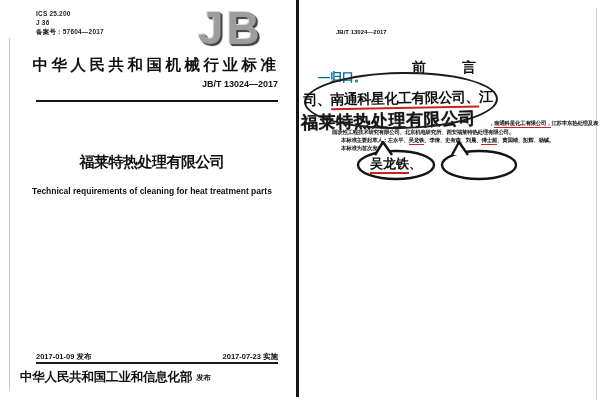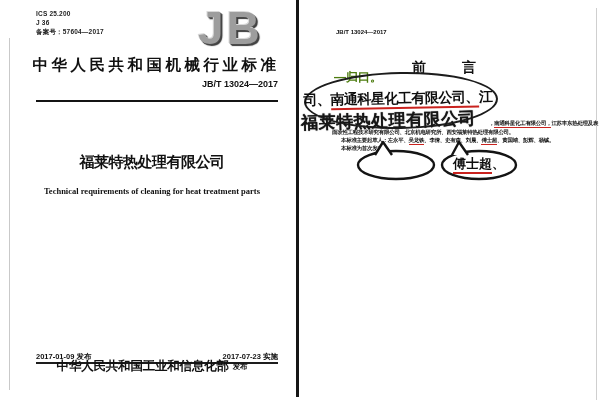--- a/index.html
+++ b/index.html
@@ -14,31 +14,31 @@
 
   
   .meta{left:36px;top:9px;font-size:6.5px;font-weight:bold;line-height:9px;color:#222;letter-spacing:.2px;}
   .jb-logo{left:198px;top:1px;font-size:46px;font-weight:bold;letter-spacing:3px;color:#9d9d9d;
            text-shadow:-1px -1px 0 #d9d9d9,1px 1px 0 #4a4a4a,2px 2px 1px #383838;}
   .std-header{left:28px;top:55px;width:256px;text-align:center;font-size:15.5px;font-weight:bold;letter-spacing:3.5px;white-space:nowrap;color:#111;}
   .std-no-left{left:158px;top:79px;width:120px;text-align:right;font-size:9px;font-weight:bold;color:#111;}
   .rule-top{left:36px;top:100px;width:242px;height:2px;background:#141414;}
   .title-cn{left:20px;top:153px;width:264px;text-align:center;font-size:15px;font-weight:bold;letter-spacing:-.5px;white-space:nowrap;color:#111;}
   .title-en{left:14px;top:186px;width:276px;text-align:center;font-size:8.5px;font-weight:bold;
-            font-family:Liberation Serif, serif;white-space:nowrap;color:#111;}
+            font-family:Liberation Sans, sans-serif;white-space:nowrap;color:#111;}
   .dates{left:36px;top:352px;width:242px;display:flex;justify-content:space-between;
          font-size:7.5px;font-weight:bold;color:#111;}
   .rule-bottom{left:36px;top:362px;width:242px;height:1.8px;background:#1d1d1d;}
-  .issuer{left:20px;top:358px;width:264px;text-align:center;font-size:12.5px;font-weight:bold;letter-spacing:-.2px;white-space:nowrap;color:#111;}
+  .issuer{left:20px;top:369px;width:264px;font-size:12.5px;font-weight:bold;letter-spacing:-.2px;white-space:nowrap;color:#111;}
   .issuer .suffix{font-size:7.5px;font-weight:bold;margin-left:4px;vertical-align:1px;}
 
   
   .r-stdno{left:336px;top:29px;font-size:6px;font-weight:bold;color:#111;}
   .foreword{left:412px;top:59px;font-size:14px;font-weight:bold;letter-spacing:36px;white-space:nowrap;color:#111;}
-  .partial{left:318px;top:69px;font-size:12px;font-weight:bold;z-index:1;color:#4d7c0f;margin-left:16px;}
+  .partial{left:318px;top:69px;font-size:12px;font-weight:bold;z-index:1;color:#0369a1;}
   .circle-annot{left:304px;top:72px;width:190px;height:53px;border:2.5px solid #1c1c1c;border-radius:50%;
                 transform:rotate(-1deg);z-index:2;}
   .circled-line{left:299px;top:90px;width:198px;text-align:center;font-size:14px;font-weight:bold;
                 letter-spacing:-.5px;white-space:nowrap;transform:rotate(-1deg);z-index:3;color:#0e0e0e;}
   .magnified{left:301px;top:109px;width:190px;font-size:17px;font-weight:bold;letter-spacing:.5px;
              white-space:nowrap;transform:rotate(-1.5deg);z-index:2;color:#161616;text-shadow:0 0 1px #444;}
   .fine{font-family:"Liberation Serif",serif;font-size:5.5px;letter-spacing:-.3px;white-space:nowrap;
         color:#101010;z-index:4;font-weight:bold;}
   .sl1{left:489px;top:120px;}
   .sl2{left:332px;top:129px;}
@@ -113,26 +113,26 @@
     <div class="abs fine sl3">
       <span>本标准主要起草人：左永平、</span><span class="red-sm">吴龙铁</span><span>、李倩、史有森、刘晨、</span><span class="red-sm">傅士超</span><span>、黄国靖、彭辉、杨铖。</span>
     </div>
     <div class="abs fine sl4">本标准为首次发布。</div>
 
     <div class="abs callout c1">
       <svg width="82" height="42" viewBox="0 0 82 42">
         <ellipse cx="41" cy="26" rx="38" ry="14" fill="#ffffff" stroke="#141414" stroke-width="2.4"></ellipse>
         <path d="M20,16 L28,3 L37,16" fill="#ffffff" stroke="#141414" stroke-width="2.4" stroke-linejoin="round"></path>
       </svg>
+      <div class="callout-text">
+        <span class="red-mid">吴龙铁</span><span>、</span>
+      </div>
     </div>
 
     <div class="abs callout c2">
       <svg width="80" height="42" viewBox="0 0 80 42">
         <ellipse cx="40" cy="26" rx="37" ry="14" fill="#ffffff" stroke="#141414" stroke-width="2.4"></ellipse>
         <path d="M13,16 L20,3 L29,16" fill="#ffffff" stroke="#141414" stroke-width="2.4" stroke-linejoin="round"></path>
       </svg>
-      <div class="callout-text">
-        <span class="red-mid">傅士超</span><span>、</span>
-      </div>
     </div>
   </div>
 
 </div>
 
 </body></html>

